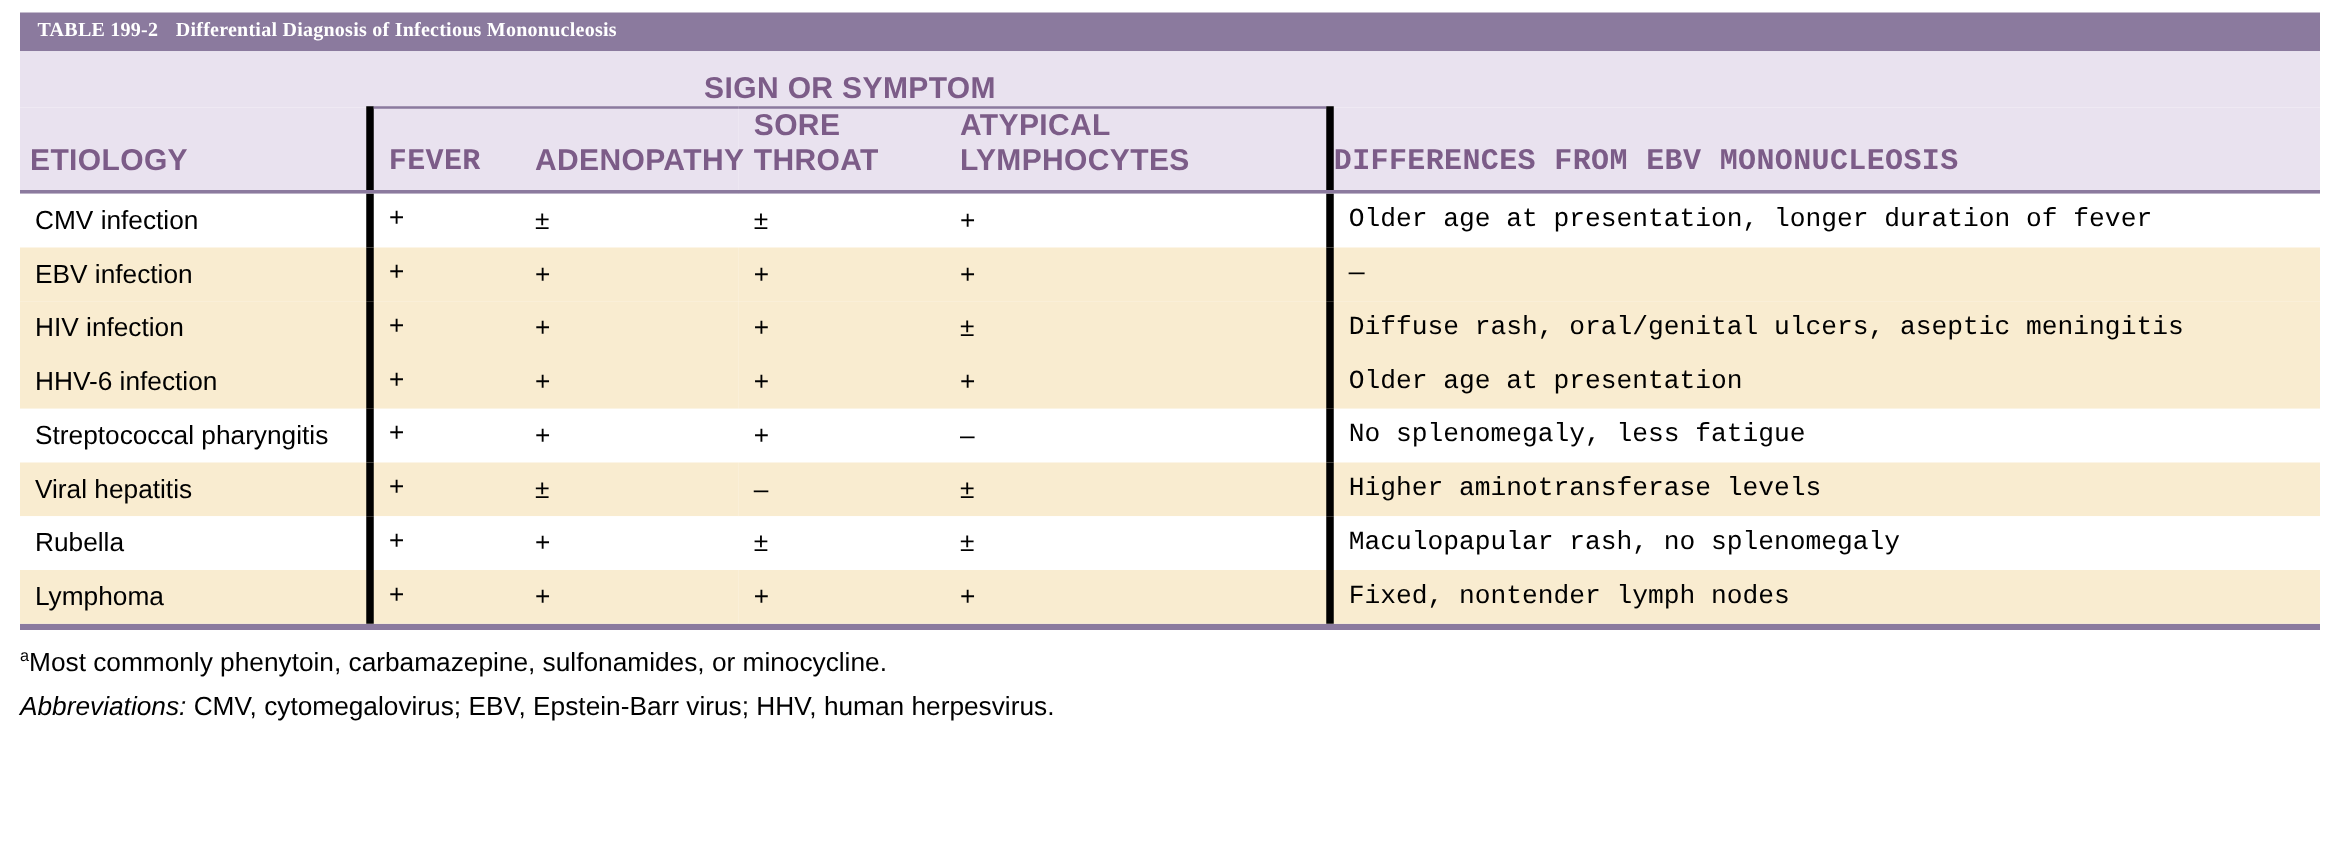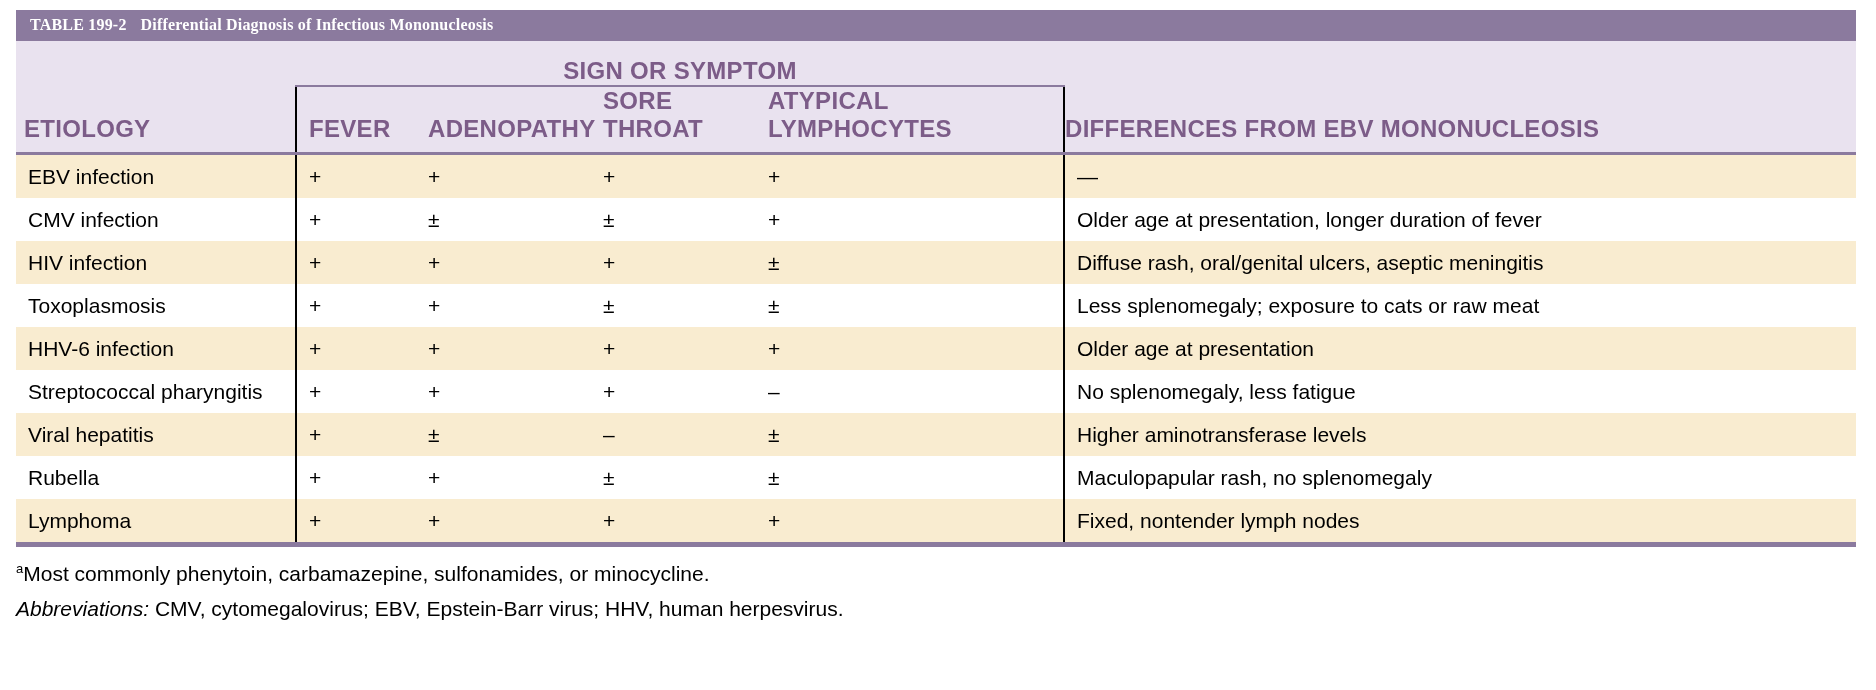--- a/index.html
+++ b/index.html
@@ -67,21 +67,21 @@
     height: 28px;
     line-height: 1.2;
   }
   tr.data td.etio { padding-left: 12px; }
   tr.data td.mark { padding-left: 12px; }
   tr.data td.diff { padding-left: 12px; }
   tr.odd td { background: #f9ecd0; }
   tr.even td { background: #ffffff; }
 
   
-  .vr-left { border-left: 2px solid #000000; }
+  .vr-left { border-left: 6px solid #000000; font-family: Liberation Mono, monospace; }
 
   .hdr-top-rule td { padding: 0; height: 3px; background: #8b7a9e; }
 
   
   .bottom-rule {
     width: 1840px;
     height: 5px;
     background: #8b7a9e;
     margin: 0 0 0 16px;
   }
@@ -129,55 +129,47 @@
         <td class="ind">ADENOPATHY</td>
         <td class="ind">SORE THROAT</td>
         <td class="ind">ATYPICAL LYMPHOCYTES</td>
         <td class="diff-h vr-left">DIFFERENCES FROM EBV MONONUCLEOSIS</td>
       </tr>
 
       <tr class="hdr-top-rule">
         <td colspan="6"></td>
       </tr>
 
-      <tr class="data odd">
-        <td class="etio">EBV infection</td>
-        <td class="mark vr-left">+</td>
-        <td class="mark">+</td>
-        <td class="mark">+</td>
-        <td class="mark">+</td>
-        <td class="diff vr-left">—</td>
-      </tr>
-
       <tr class="data even">
         <td class="etio">CMV infection</td>
         <td class="mark vr-left">+</td>
         <td class="mark">±</td>
         <td class="mark">±</td>
         <td class="mark">+</td>
         <td class="diff vr-left">Older age at presentation, longer duration of fever</td>
       </tr>
 
       <tr class="data odd">
+        <td class="etio">EBV infection</td>
+        <td class="mark vr-left">+</td>
+        <td class="mark">+</td>
+        <td class="mark">+</td>
+        <td class="mark">+</td>
+        <td class="diff vr-left">—</td>
+      </tr>
+
+      <tr class="data odd">
         <td class="etio">HIV infection</td>
         <td class="mark vr-left">+</td>
         <td class="mark">+</td>
         <td class="mark">+</td>
         <td class="mark">±</td>
         <td class="diff vr-left">Diffuse rash, oral/genital ulcers, aseptic meningitis</td>
       </tr>
 
-      <tr class="data even">
-        <td class="etio">Toxoplasmosis</td>
-        <td class="mark vr-left">+</td>
-        <td class="mark">+</td>
-        <td class="mark">±</td>
-        <td class="mark">±</td>
-        <td class="diff vr-left">Less splenomegaly; exposure to cats or raw meat</td>
-      </tr>
 
       <tr class="data odd">
         <td class="etio">HHV-6 infection</td>
         <td class="mark vr-left">+</td>
         <td class="mark">+</td>
         <td class="mark">+</td>
         <td class="mark">+</td>
         <td class="diff vr-left">Older age at presentation</td>
       </tr>
 

